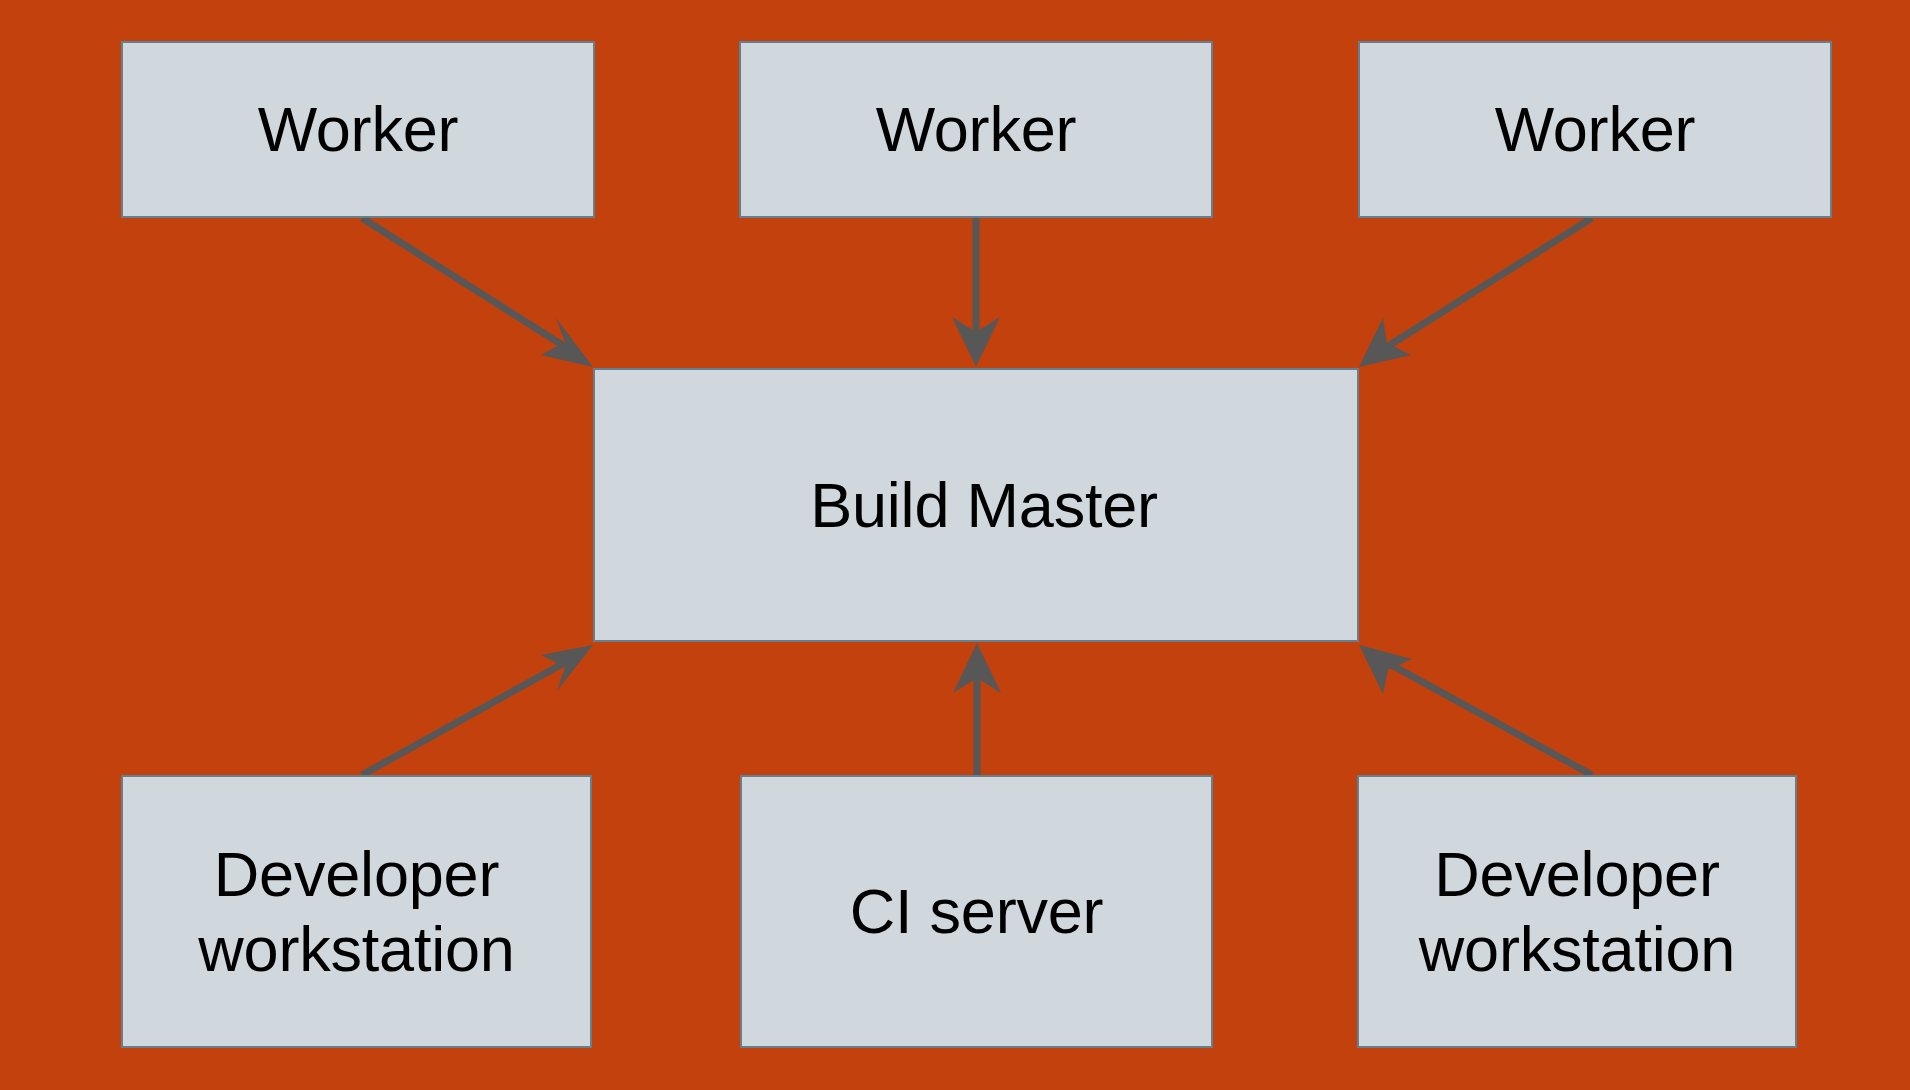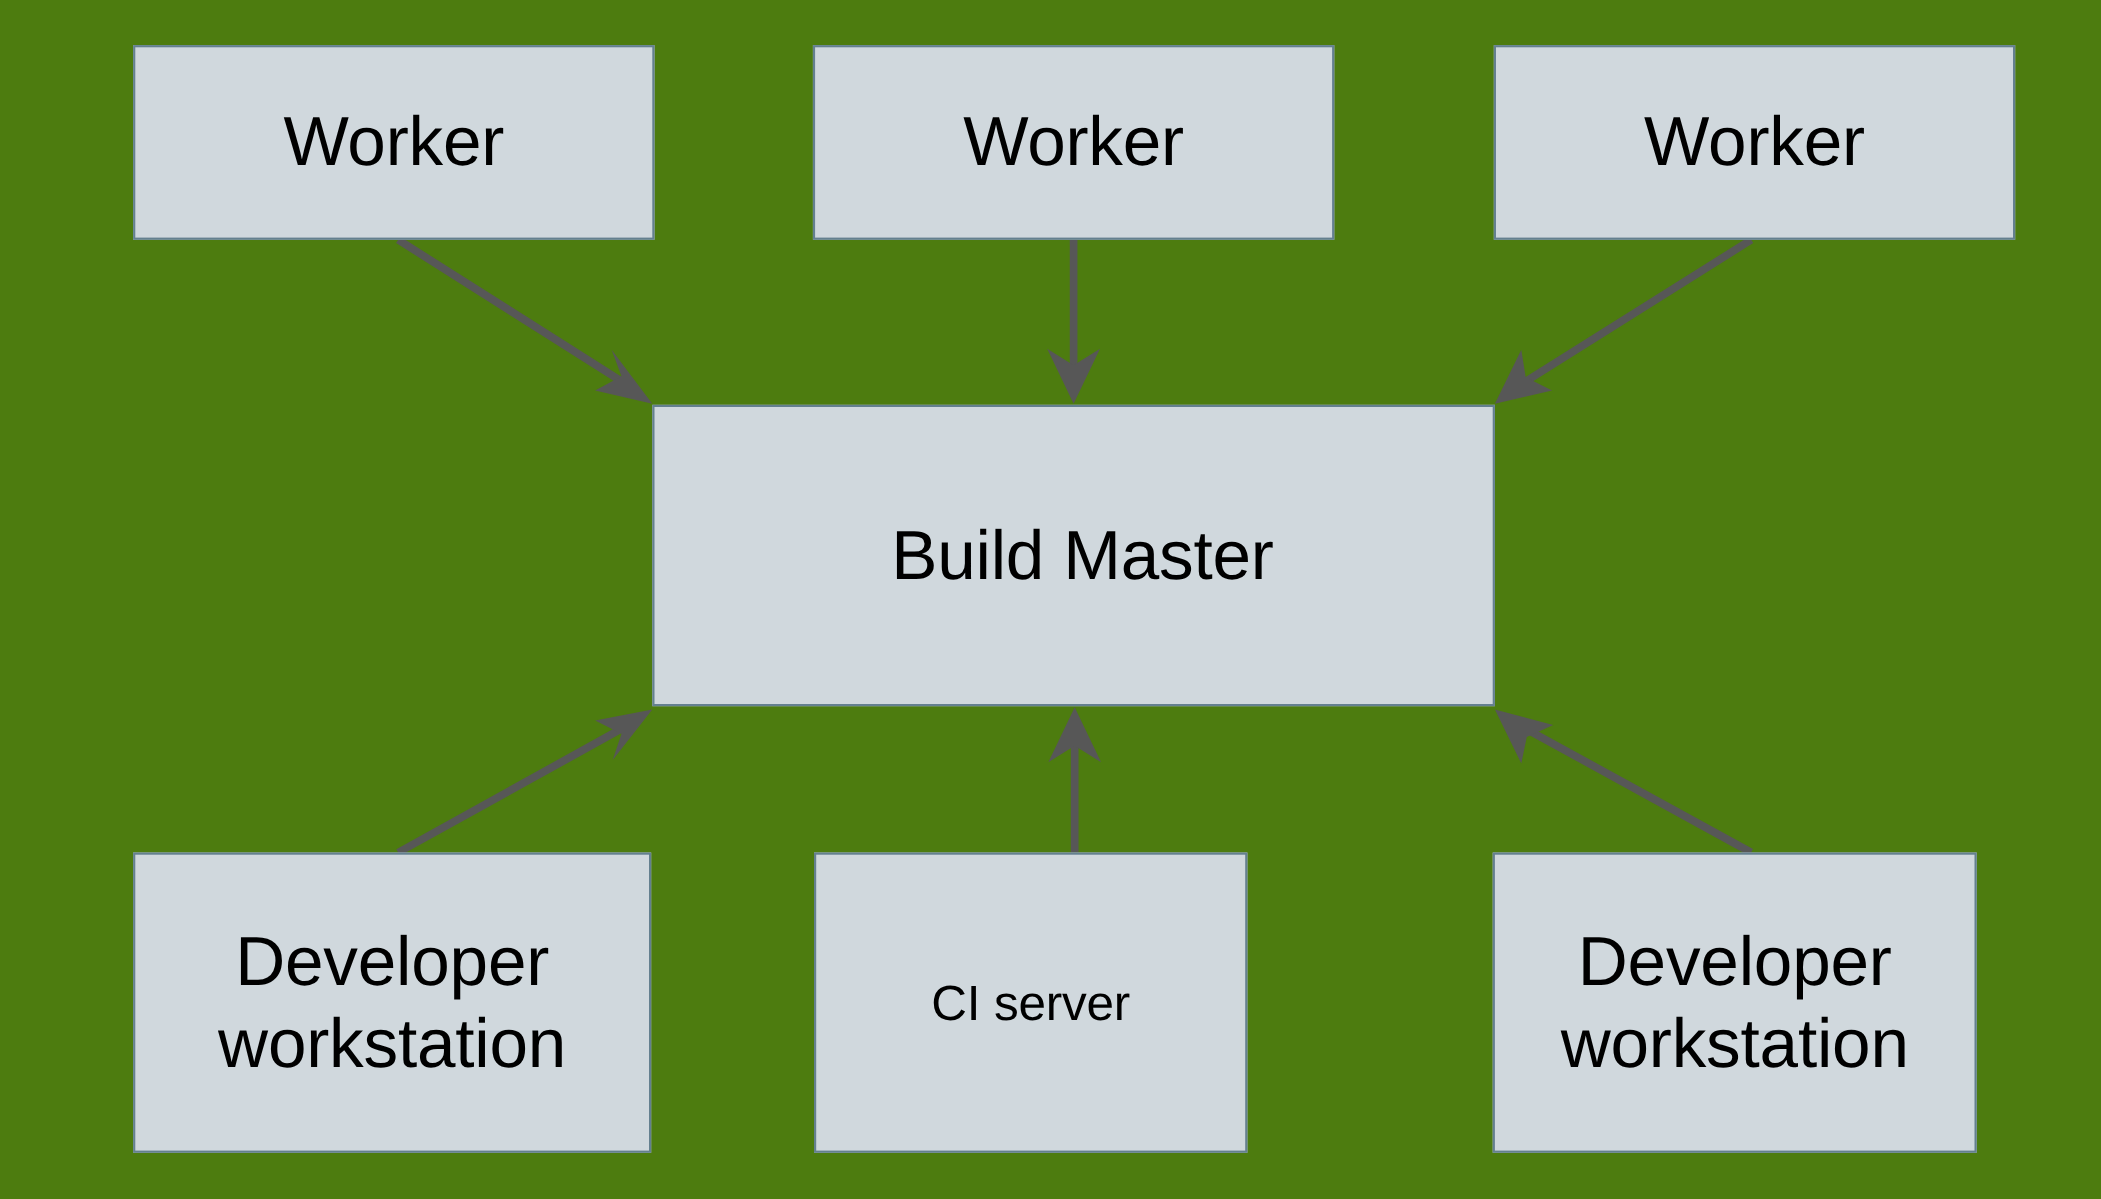--- a/index.html
+++ b/index.html
@@ -51,21 +51,21 @@
     stroke-linecap: butt;
   }
   .edge-head {
     fill: #575757;
     stroke: none;
   }
 </style>
 </head>
 <body>
 
-<div id="canvas" style="width: 1910px; height: 1090px; background: #4d7c0f;">
+<div id="canvas" style="width: 1910px; height: 1090px; background: #c2410c;">
 
   <svg id="arrow-layer" viewBox="0 0 1910 1090" width="1910" height="1090" xmlns="http://www.w3.org/2000/svg">
 
     <g>
       <path class="edge-path" d="M 362 218 L 575 353" stroke="#575757"></path>
       <polygon class="edge-head" points="593,367 541,355 565,342 556,318" fill="#575757"></polygon>
     </g>
 
     <g>
       <path class="edge-path" d="M 976 218 L 976 345" stroke="#575757"></path>
@@ -107,21 +107,21 @@
 
   <div class="node" style="left: 593px; top: 368px; width: 766px; height: 274px; font-size: 63px; background: rgb(208, 216, 221); border-color: rgb(100, 128, 143); color: rgb(0, 0, 0); padding-left: 16px;">
     <span class="node-label">Build Master</span>
   </div>
 
   <div class="node" style="left: 121px; top: 775px; width: 471px; height: 273px; font-size: 63px; background: rgb(208, 216, 221); border-color: rgb(100, 128, 143); color: rgb(0, 0, 0);">
     <span class="node-label">Developer
 workstation</span>
   </div>
 
-  <div class="node" style="left: 740px; top: 775px; width: 394px; height: 273px; font-size: 45px; background: rgb(208, 216, 221); border-color: rgb(100, 128, 143); color: rgb(0, 0, 0);">
+  <div class="node" style="left: 740px; top: 775px; width: 473px; height: 273px; font-size: 63px; background: rgb(208, 216, 221); border-color: rgb(100, 128, 143); color: rgb(0, 0, 0);">
     <span class="node-label">CI server</span>
   </div>
 
   <div class="node" style="left: 1357px; top: 775px; width: 440px; height: 273px; font-size: 63px; background: rgb(208, 216, 221); border-color: rgb(100, 128, 143); color: rgb(0, 0, 0);">
     <span class="node-label">Developer
 workstation</span>
   </div>
 
 </div>
 

